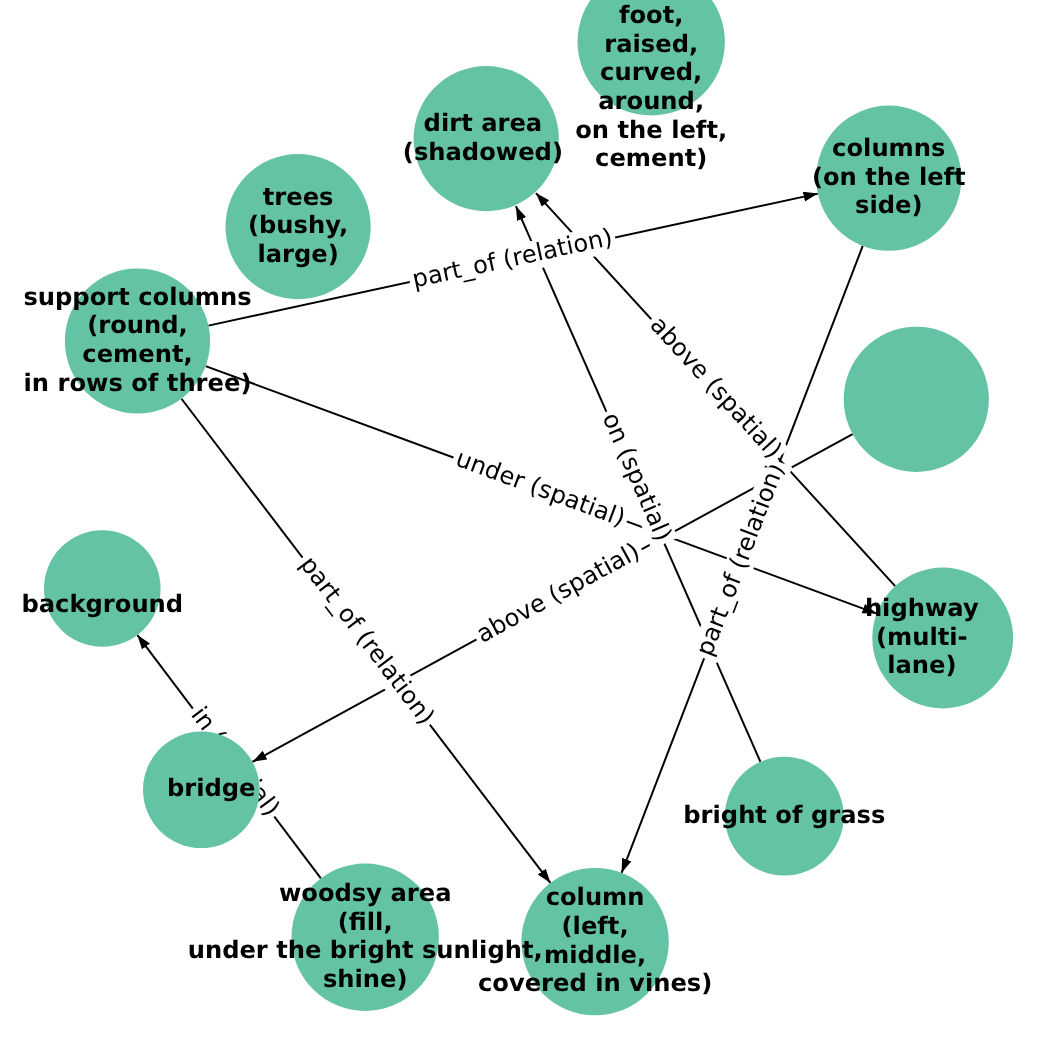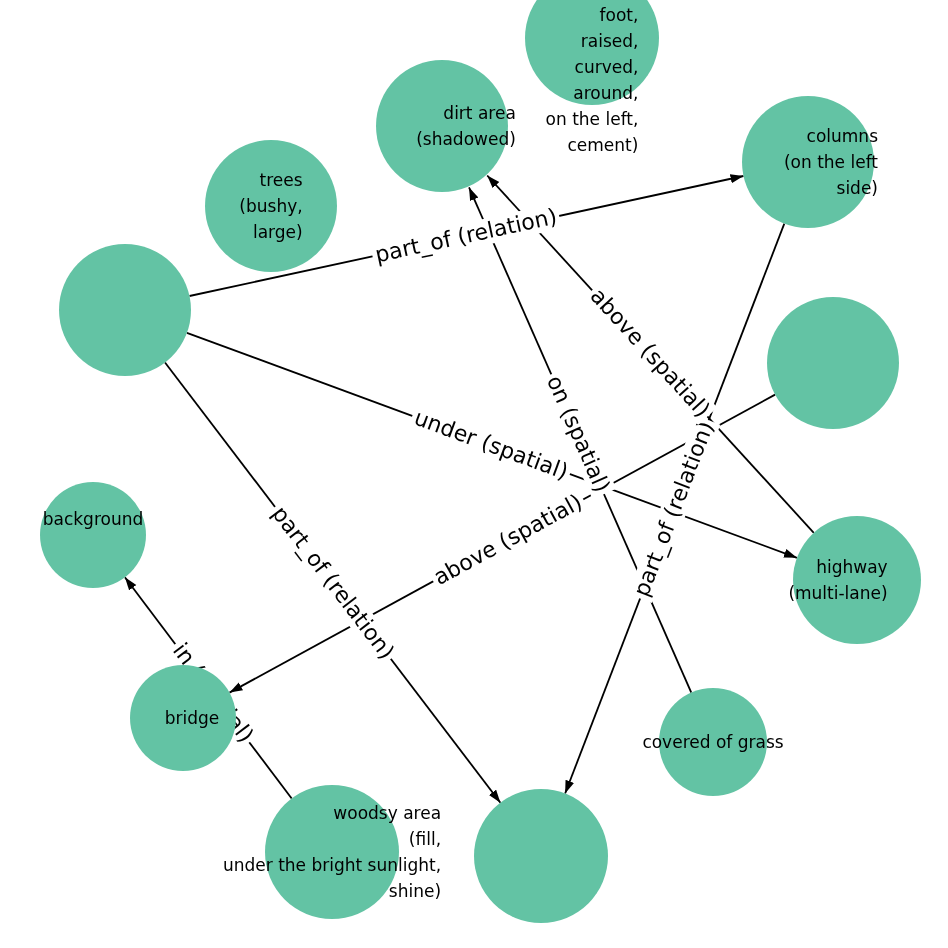--- a/index.html
+++ b/index.html
@@ -39,24 +39,25 @@
   .node {
     position: absolute;
     z-index: 3;
     border-radius: 50%;
     background: #63c3a4;
   }
   .node-label {
     position: absolute;
     z-index: 4;
     transform: translate(-50%, -50%);
-    font-size: 17px;
+    font-size: 22px;
     line-height: 26px;
-    text-align: right;
+    text-align: center;
     white-space: pre-line;
+    font-weight: bold;
   }
 </style>
 </head>
 <body>
 
 <div class="canvas">
 
   <svg class="edges" width="948" height="948" viewBox="0 0 948 948">
     <defs>
       <marker id="arrow" markerUnits="userSpaceOnUse" markerWidth="16" markerHeight="12" refX="13" refY="4.5" orient="auto">
@@ -94,30 +95,38 @@
   <div class="node" style="left:659px; top:688px; width:108px; height:108px"></div>
   <div class="node" style="left:265px; top:785px; width:134px; height:134px"></div>
   <div class="node" style="left:474px; top:789px; width:134px; height:134px"></div>
 
   <div class="node-label" style="left:592px; top:80px">foot,
 raised,
 curved,
 around,
 on the left,
 cement)</div>
-  <div class="node-label" style="left:466px; top:126px">dirt area
+  <div class="node-label" style="left:439px; top:126px">dirt area
 (shadowed)</div>
   <div class="node-label" style="left:271px; top:206px">trees
 (bushy,
 large)</div>
   <div class="node-label" style="left:808px; top:162px">columns
 (on the left side)</div>
-  <div class="node-label" style="left:93px; top:519px">background</div>
+  <div class="node-label" style="left:125px; top:310px">support columns
+(round,
+cement,
+in rows of three)</div>
+  <div class="node-label" style="left:93px; top:550px">background</div>
   <div class="node-label" style="left:838px; top:580px">highway
 (multi-lane)</div>
   <div class="node-label" style="left:192px; top:718px">bridge</div>
-  <div class="node-label" style="left:713px; top:742px">covered of grass</div>
+  <div class="node-label" style="left:713px; top:742px">bright of grass</div>
   <div class="node-label" style="left:332px; top:852px">woodsy area
 (fill,
 under the bright sunlight,
 shine)</div>
+  <div class="node-label" style="left:541px; top:856px">column
+(left,
+middle,
+covered in vines)</div>
 
 </div>
 
 </body></html>

